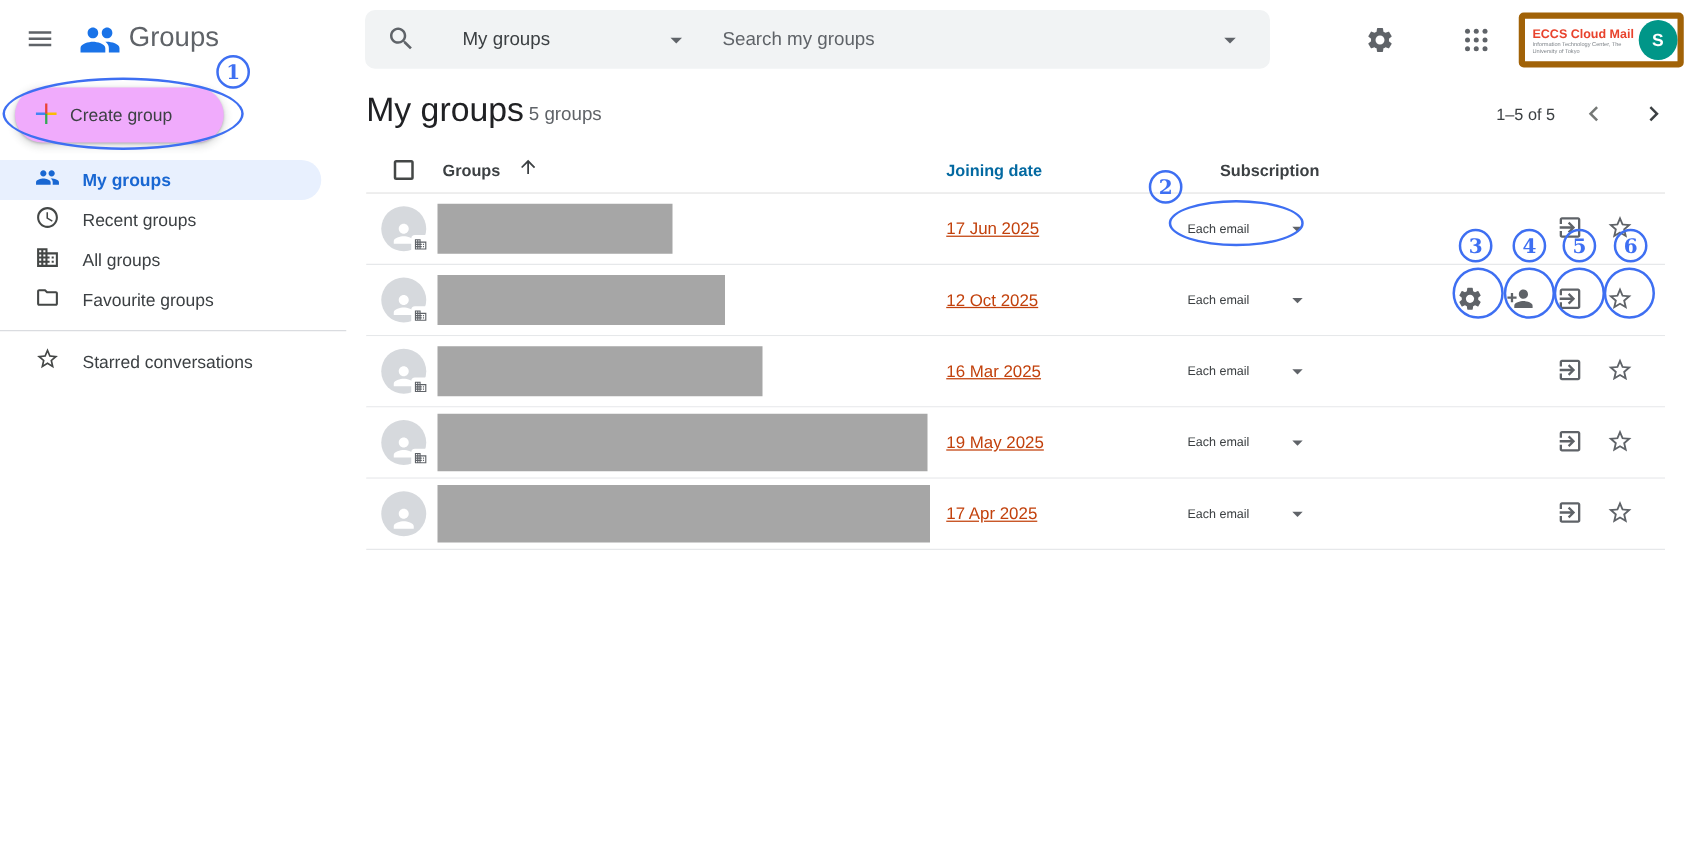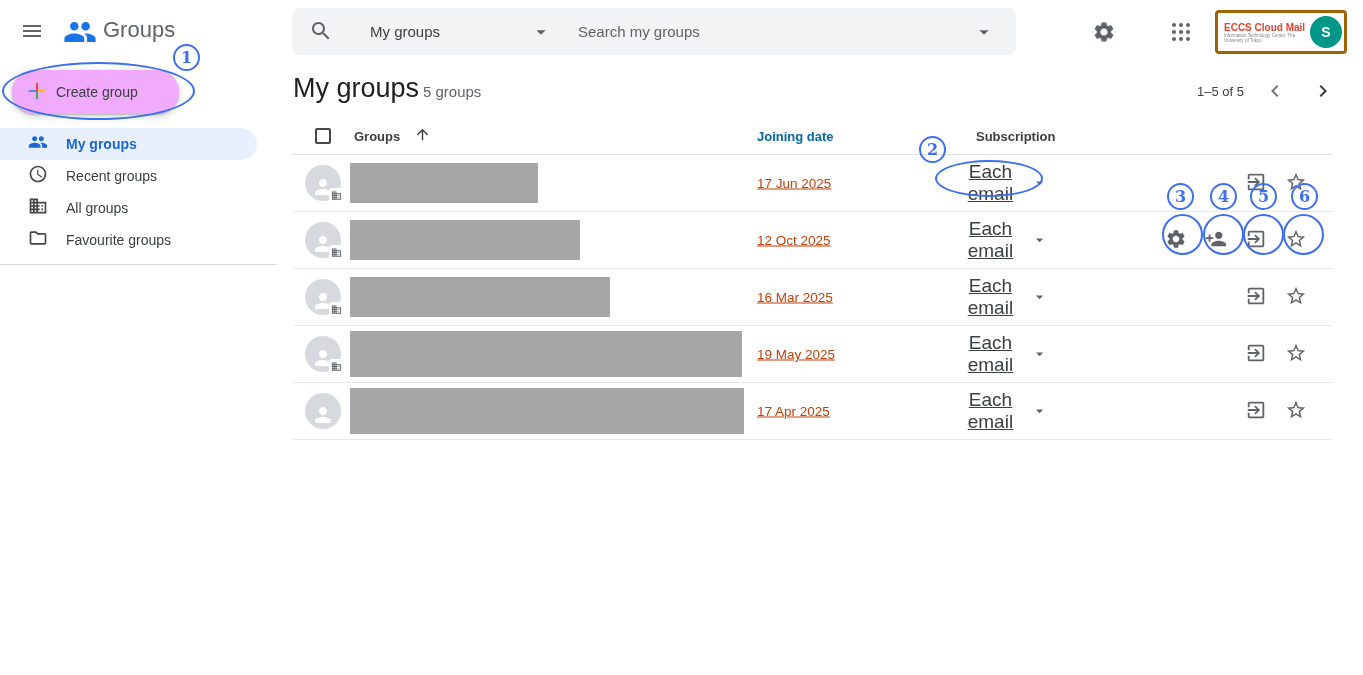--- a/index.html
+++ b/index.html
@@ -16,21 +16,21 @@
   .search-icon { position:absolute; left:17px; top:11px; }
   .search-scope { position:absolute; left:78px; top:0; height:47px; display:flex; align-items:center; font-size:15px; color:#3c4043; background:none; border:none; cursor:pointer; font-family:inherit; }
   .scope-caret { position:absolute; left:238px; top:13px; }
   .search-input { position:absolute; left:286px; top:0; width:370px; height:47px; border:none; background:transparent; outline:none; font-size:15px; color:#202124; font-family:inherit; }
   .search-input::placeholder { color:#5f6368; opacity:1; }
   .adv-caret { position:absolute; left:681px; top:13px; background:none; border:none; cursor:pointer; }
 
   .gear-btn { position:absolute; left:1092px; top:20px; background:none; border:none; cursor:pointer; }
   .apps-btn { position:absolute; left:1169px; top:20px; background:none; border:none; cursor:pointer; }
 
-  .org-badge { position:absolute; left:1215px; top:10px; width:132px; height:44px; border:3px solid #a16207; border-radius:4px; background:#fff; display:flex; align-items:center; }
+  .org-badge { position:absolute; left:1215px; top:10px; width:132px; height:44px; border:5px solid #a16207; border-radius:4px; background:#fff; display:flex; align-items:center; }
   .org-text { padding-left:6px; width:92px; overflow:hidden; }
   .org-title { font-size:10px; font-weight:700; color:#e8432d; white-space:nowrap; }
   .org-sub { font-size:4.5px; color:#80868b; line-height:5px; max-height:10px; overflow:hidden; }
   .user-avatar { width:32px; height:32px; border-radius:50%; background:#009688; color:#fff; font-size:14px; font-weight:700; display:flex; align-items:center; justify-content:center; margin-left:0; cursor:pointer; border:none; }
 
   
   .create-btn { position:absolute; left:12px; top:70px; width:167px; height:44px; background:#f0abfc; border:none; border-radius:24px;
     box-shadow:0 1px 2px rgba(60,64,67,.3), 0 2px 6px 2px rgba(60,64,67,.15);
     display:flex; align-items:center; gap:8px; padding-left:14px; cursor:pointer; font-family:inherit; }
   .create-label { font-size:14px; font-weight:500; color:#3c4043; }
@@ -57,21 +57,21 @@
   .sort-arrow { margin-left:14px; cursor:pointer; }
   .col-date { position:absolute; left:464px; font-size:13px; font-weight:700; color:#0369a1; }
   .col-sub { position:absolute; left:655px; font-size:13px; font-weight:700; color:#3c4043;margin-left:28px; }
 
   .trow { position:relative; height:57px; border-bottom:1px solid #e6e8ea; background:#fff; }
   .avatar { position:absolute; left:12px; top:10px; width:36px; height:36px; border-radius:50%; background:#d6d9dd; display:flex; align-items:flex-end; justify-content:center; }
   .avatar svg.person { margin-bottom:2px; }
   .org-badge-icon { position:absolute; right:-3px; bottom:-2px; width:15px; height:15px; background:#fff; border-radius:3px; display:flex; align-items:center; justify-content:center; }
   .redact { position:absolute; left:57px; top:50%; transform:translateY(-50%); background:#a6a6a6; }
   .jdate { position:absolute; left:464px; top:50%; transform:translateY(-50%); font-size:13.5px; color:#c2410c;text-decoration:underline; }
-  .sub { position:absolute; left:657px; top:50%; transform:translateY(-50%); width:98px; display:flex; align-items:center; justify-content:space-between; font-size:19px; color:#3c4043; background:none; border:none; cursor:pointer; font-family:inherit;text-decoration:underline; }
+  .sub { position:absolute; left:657px; top:50%; transform:translateY(-50%); width:98px; display:flex; align-items:center; justify-content:space-between; font-size:10px; color:#3c4043; background:none; border:none; cursor:pointer; font-family:inherit; }
   .act { position:absolute; top:50%; transform:translateY(-50%); width:24px; height:24px; background:none; border:none; cursor:pointer; padding:0; }
   .a-gear { left:871px; } .a-add { left:911px; } .a-leave { left:951px; } .a-star { left:991px; }
 
   
   .annotations { position:absolute; inset:0; pointer-events:none; z-index:50; }
   .a-shape { position:absolute; border:2.5px solid #3e6ff2; border-radius:50%; }
   #a-el-1 { left:2px; top:62px; width:193px; height:58px; }
   #a-el-2 { left:935px; top:160px; width:108px; height:37px; }
   #a-c-3 { left:1162px; top:214px; width:41px; height:41px; }
   #a-c-4 { left:1203px; top:214px; width:41px; height:41px; }
@@ -195,20 +195,30 @@
         <svg width="20" height="20" viewBox="0 0 24 24">
             <path fill="#444746" d="M9.17 6l2 2H20v10H4V6h5.17M10 4H4c-1.1 0-2 .9-2 2v12c0 1.1.9 2 2 2h16c1.1 0 2-.9 2-2V8c0-1.1-.9-2-2-2h-8l-2-2z"></path>
           </svg>
       </span>
       <span class="nav-label">Favourite groups</span>
     </div>
   </div>
 
   <div class="side-divider"></div>
 
+  <div class="nav starred-item">
+    <div class="nav-item">
+      <span>
+        <svg width="20" height="20" viewBox="0 0 24 24">
+            <path fill="#444746" d="M22 9.24l-7.19-.62L12 2 9.19 8.63 2 9.24l5.46 4.73L5.82 21 12 17.27 18.18 21l-1.63-7.03L22 9.24zM12 15.4l-3.76 2.27 1-4.28-3.32-2.88 4.38-.38L12 6.1l1.71 4.04 4.38.38-3.32 2.88 1 4.28L12 15.4z"></path>
+          </svg>
+      </span>
+      <span class="nav-label">Starred conversations</span>
+    </div>
+  </div>
 
   <div class="page-title">My groups</div>
   <div class="group-count">5 groups</div>
   <div class="pagination">1–5 of 5</div>
   <button class="pg-prev">
     <svg width="24" height="24" viewBox="0 0 24 24">
         <path fill="#747775" d="M15.41 7.41L14 6l-6 6 6 6 1.41-1.41L10.83 12z"></path>
       </svg>
   </button>
   <button class="pg-next">

